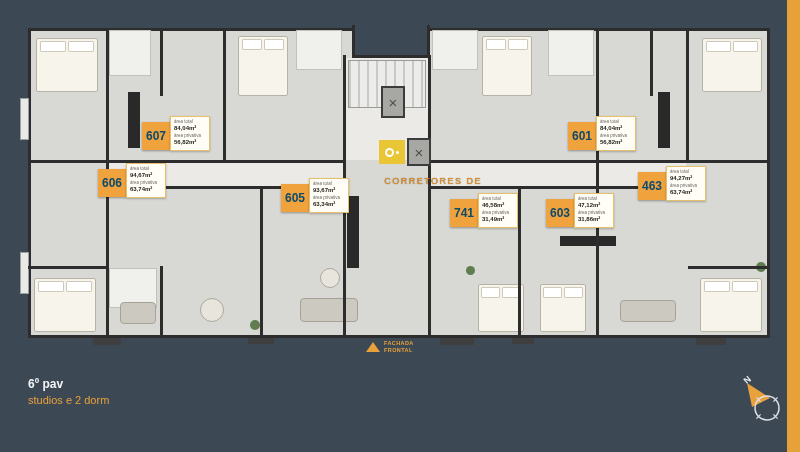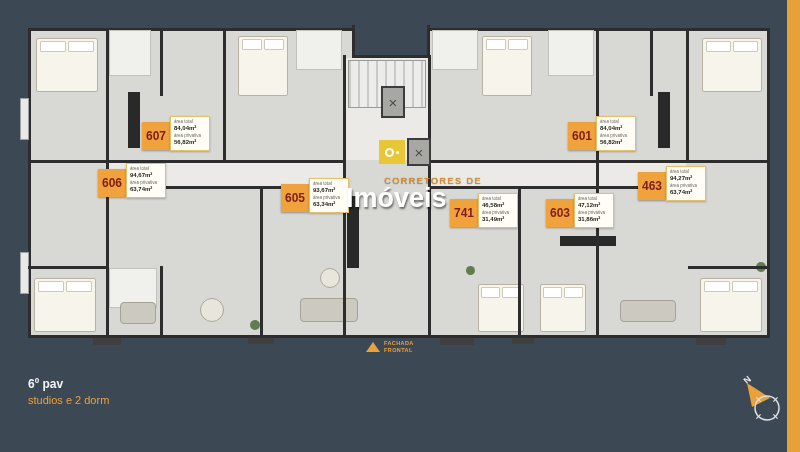--- a/index.html
+++ b/index.html
@@ -34,21 +34,21 @@
         justify-content:center;font-size:15px;line-height:1;box-sizing:border-box;z-index:7;}
   .giro{background:#e9c636;display:flex;align-items:center;justify-content:center;gap:2px;z-index:7;}
   .giro-ring{width:9px;height:9px;border:2px solid #ffffff;border-radius:50%;box-sizing:border-box;}
   .giro-dot{width:3px;height:3px;background:#ffffff;border-radius:50%;}
   .plant{background:#5f7d4f;border-radius:50%;z-index:4;}
   .bump{background:#3f3f3f;z-index:1;}
   .ledge{background:#e9e9e6;border:1px solid #9aa0a6;box-sizing:border-box;z-index:1;}
   
   .unit{position:absolute;display:flex;align-items:flex-start;z-index:20;}
   .unit-num{
-    width:28px;height:28px;background:#f0a23c;color:#7f1d1d;font-weight:bold;font-size:12px;
+    width:28px;height:28px;background:#f0a23c;color:#0c4a6e;font-weight:bold;font-size:12px;
     display:flex;align-items:center;justify-content:center;flex:0 0 auto;
     box-shadow:0 1px 2px rgba(0,0,0,.35);
   }
   .unit-info{
     margin-top:-6px;background:#fffdf6;border:1px solid #e5c06a;padding:2px 3px;
     width:32px;box-shadow:0 1px 2px rgba(0,0,0,.25);
   }
   .ai-label{font-size:4.5px;color:#6b6b68;line-height:1.25;}
   .ai-value{font-size:6px;font-weight:bold;color:#23231f;line-height:1.3;margin-bottom:1px;}
   
@@ -233,21 +233,20 @@
       <div class="unit-info">
         <div class="ai-label">área total</div>
         <div class="ai-value">84,04m²</div>
         <div class="ai-label">área privativa</div>
         <div class="ai-value">56,82m²</div>
       </div>
     </div>
 
     <div class="wm">
       <div class="wm-line1">CORRETORES DE</div>
-      <div class="wm-line2">Imóveis</div>
     </div>
   </div>
 
   <div class="facade">
     <span class="facade-arrow"></span>
     <span class="facade-text">
       <div>FACHADA</div>
       <div>FRONTAL</div>
     </span>
   </div>

